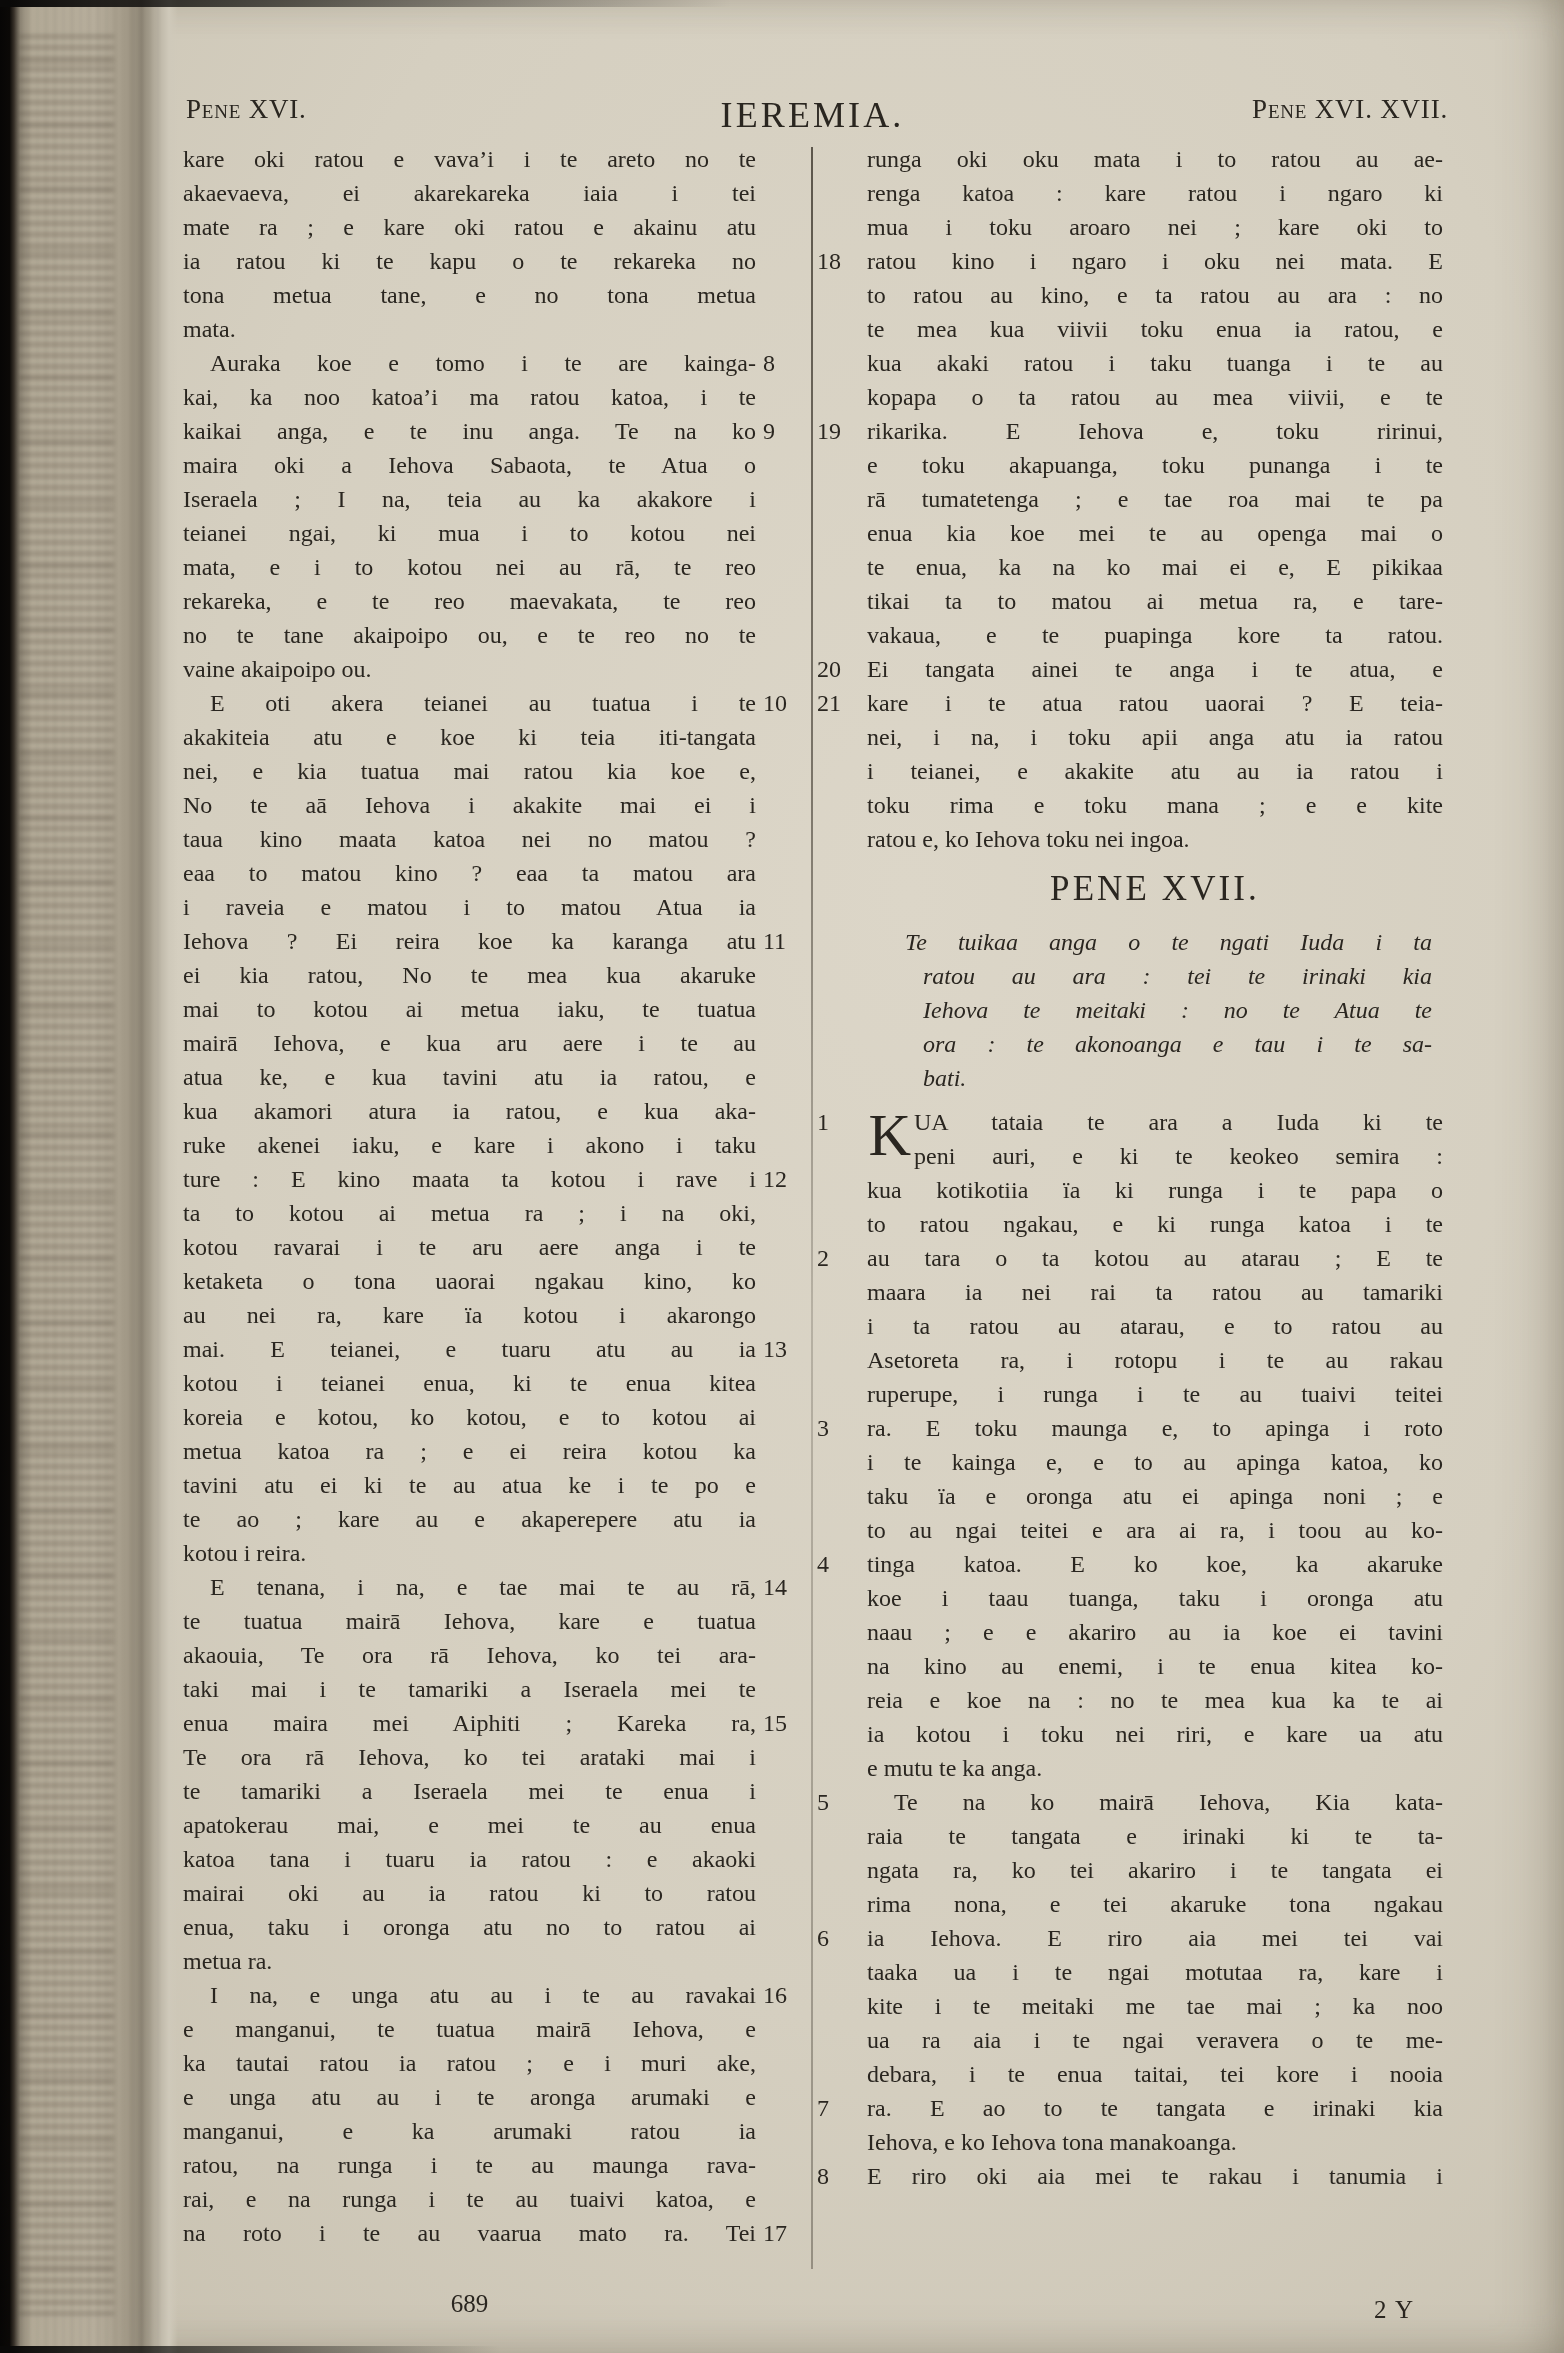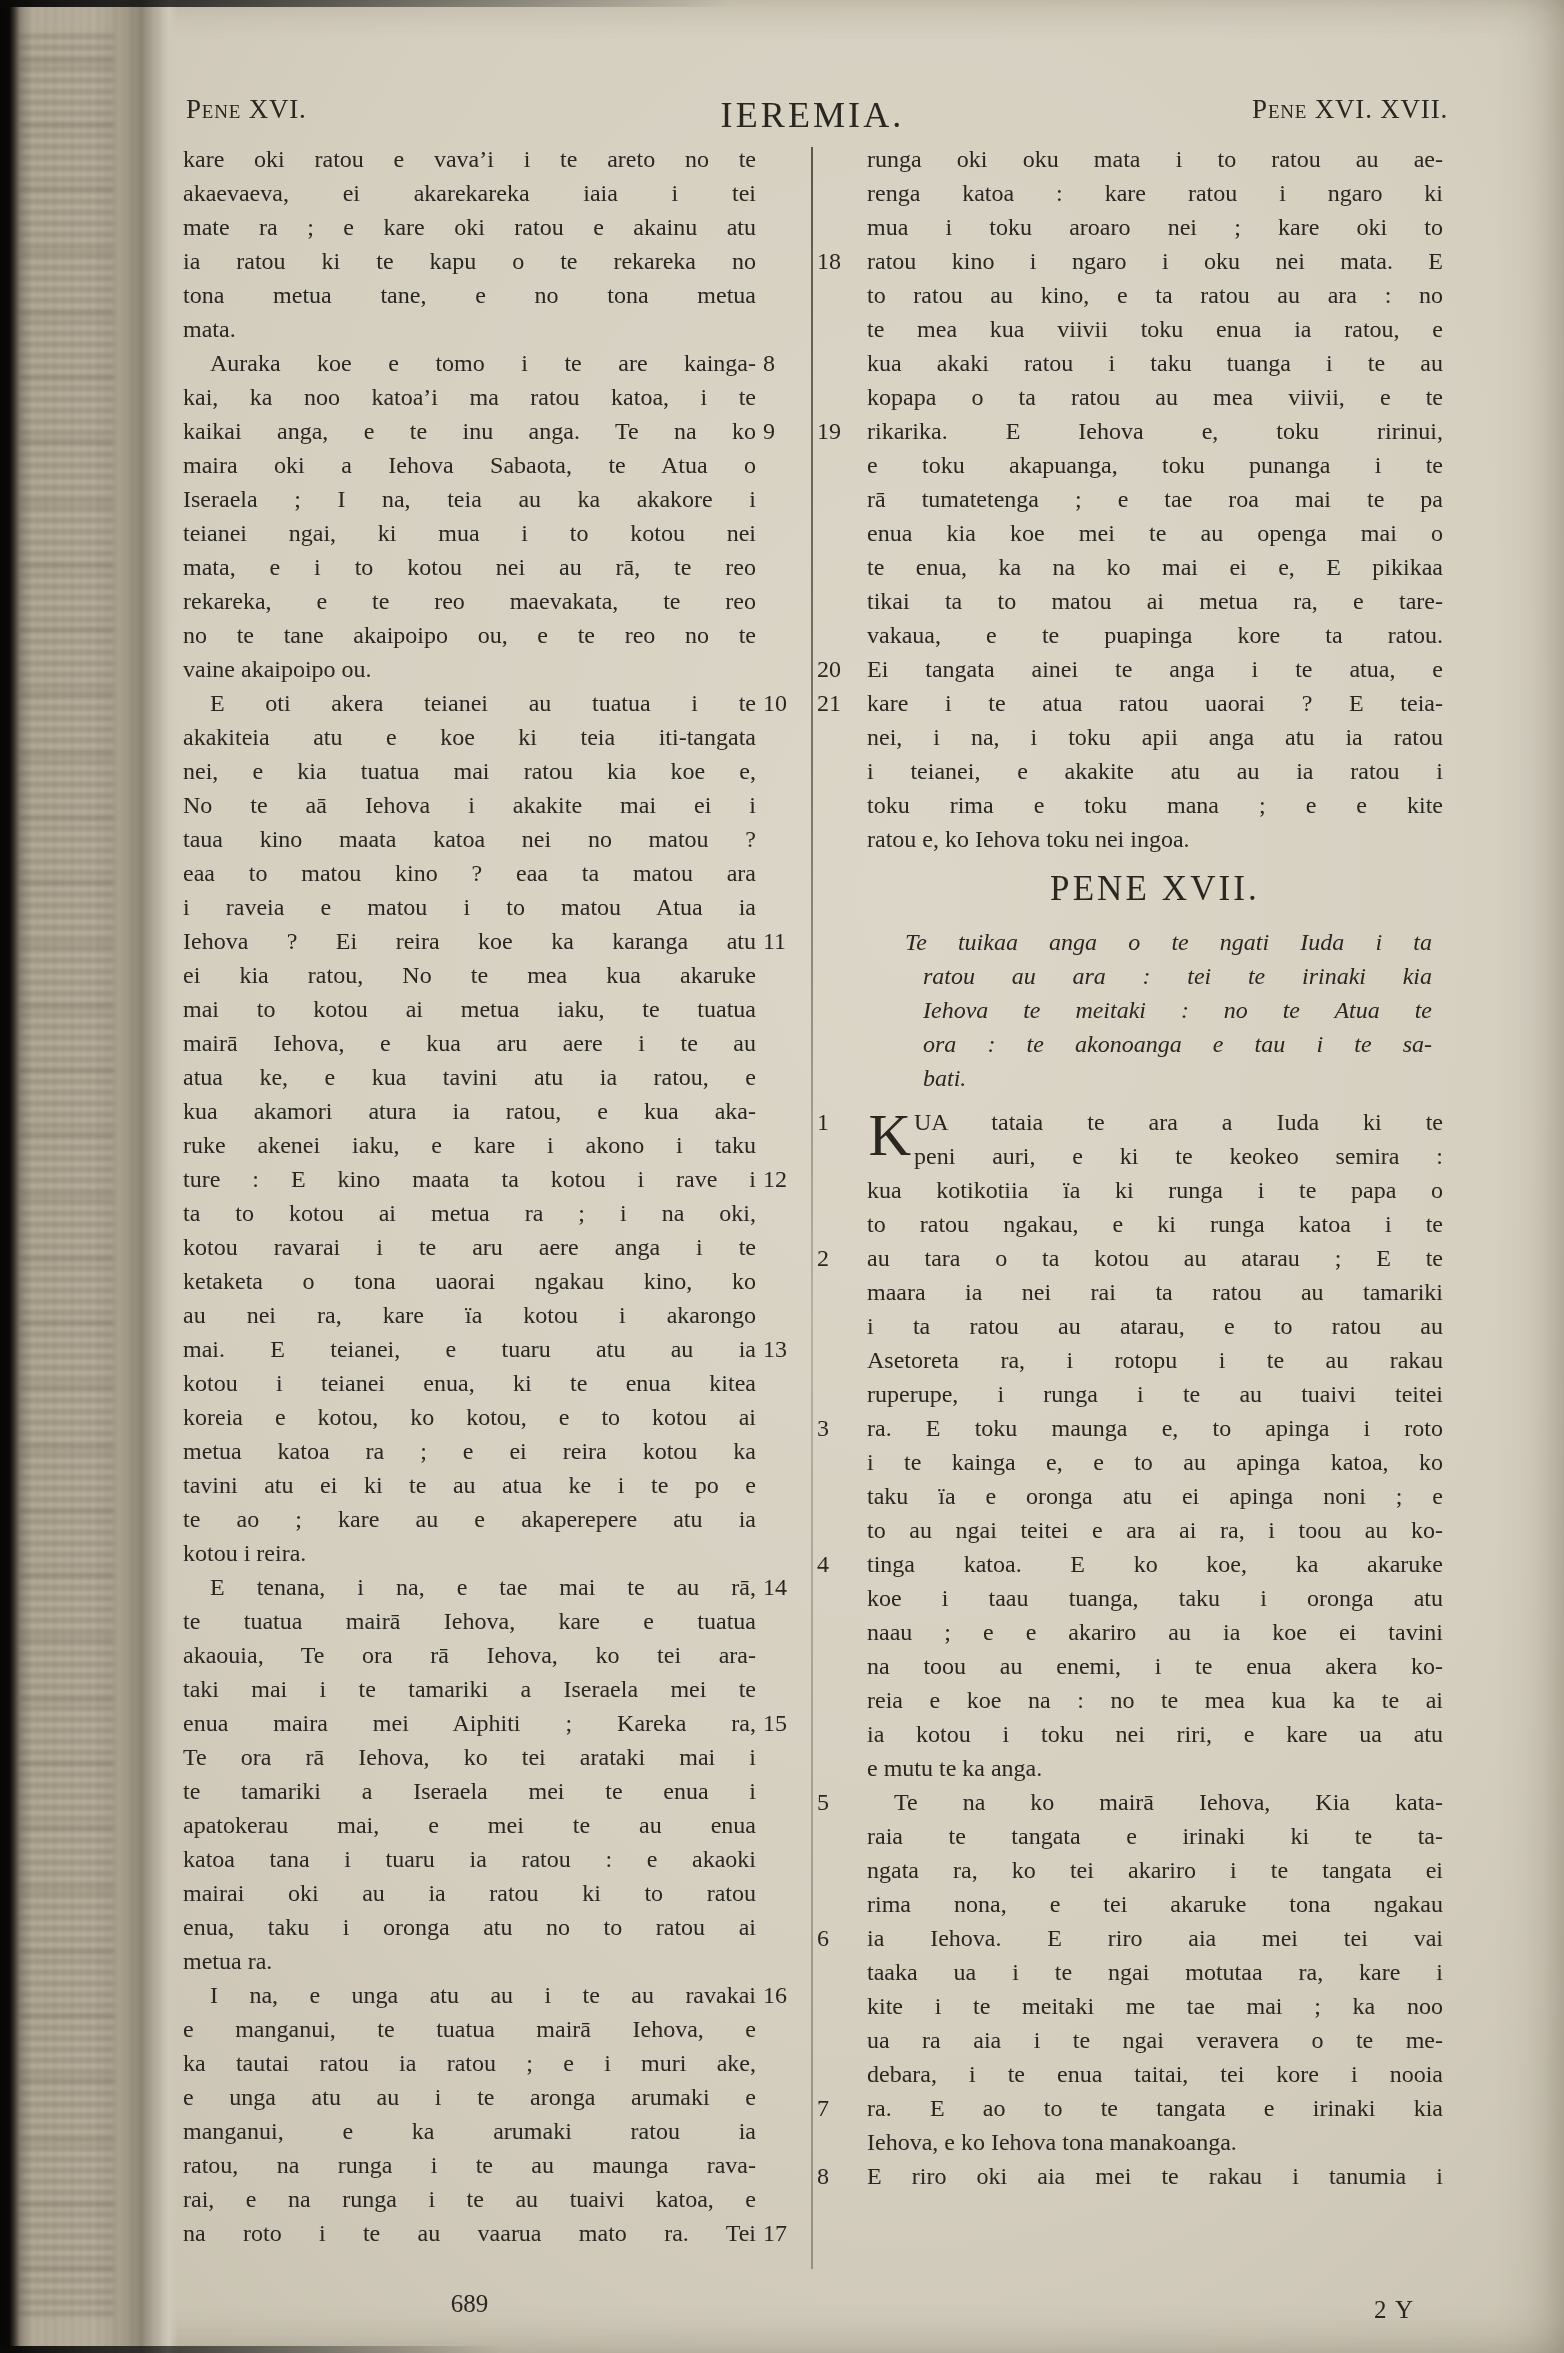--- a/index.html
+++ b/index.html
@@ -210,21 +210,21 @@
       <div class="line"><span>i ta ratou au atarau, e to ratou au</span></div>
       <div class="line"><span>Asetoreta ra, i rotopu i te au rakau</span></div>
       <div class="line"><span>ruperupe, i runga i te au tuaivi teitei</span></div>
       <div class="line"><span>ra. E toku maunga e, to apinga i roto</span><span class="verse">3</span></div>
       <div class="line"><span>i te kainga e, e to au apinga katoa, ko</span></div>
       <div class="line"><span>taku ïa e oronga atu ei apinga noni ; e</span></div>
       <div class="line"><span>to au ngai teitei e ara ai ra, i toou au ko-</span></div>
       <div class="line"><span>tinga katoa. E ko koe, ka akaruke</span><span class="verse">4</span></div>
       <div class="line"><span>koe i taau tuanga, taku i oronga atu</span></div>
       <div class="line"><span>naau ; e e akariro au ia koe ei tavini</span></div>
-      <div class="line"><span>na toou au enemi, i te enua akera ko-</span></div>
+      <div class="line"><span>na kino au enemi, i te enua kitea ko-</span></div>
       <div class="line"><span>reia e koe na : no te mea kua ka te ai</span></div>
       <div class="line"><span>ia kotou i toku nei riri, e kare ua atu</span></div>
       <div class="line pl"><span>e mutu te ka anga.</span></div>
       <div class="line pi"><span>Te na ko mairā Iehova, Kia kata-</span><span class="verse">5</span></div>
       <div class="line"><span>raia te tangata e irinaki ki te ta-</span></div>
       <div class="line"><span>ngata ra, ko tei akariro i te tangata ei</span></div>
       <div class="line"><span>rima nona, e tei akaruke tona ngakau</span></div>
       <div class="line"><span>ia Iehova. E riro aia mei tei vai</span><span class="verse">6</span></div>
       <div class="line"><span>taaka ua i te ngai motutaa ra, kare i</span></div>
       <div class="line"><span>kite i te meitaki me tae mai ; ka noo</span></div>

